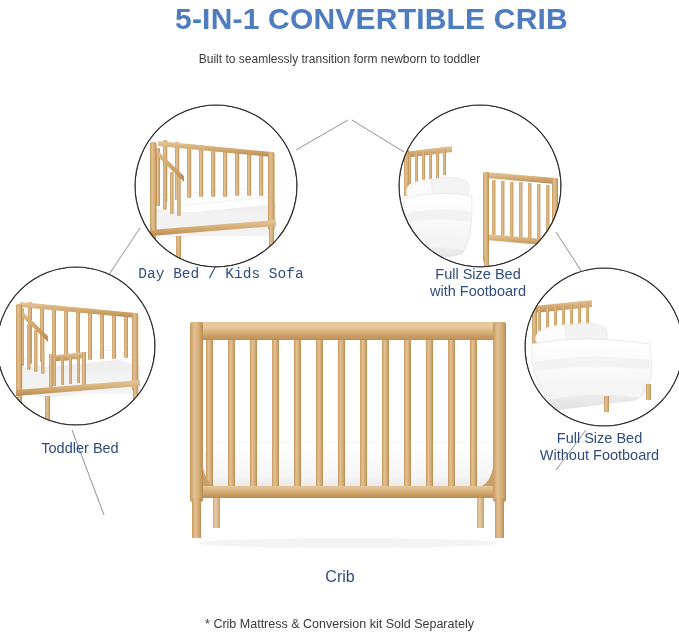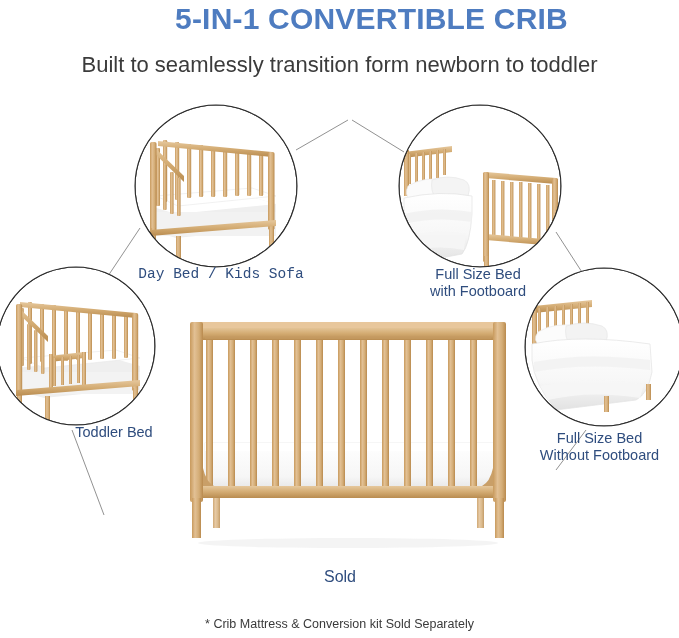--- a/index.html
+++ b/index.html
@@ -35,37 +35,37 @@
     color: #4e7cc0;
     font-family: "Liberation Sans", sans-serif;
     margin-left: 32px;
   }
   .subtitle {
     position: absolute;
     left: 0;
     top: 52px;
     width: 679px;
     text-align: center;
-    font-size: 22px;
+    font-size: 12px;
     font-weight: normal;
     color: #3b3b3b;
   }
 
   
   .label {
     position: absolute;
     color: #2f4d7e;
     font-size: 14.5px;
     line-height: 17px;
     text-align: center;
     white-space: pre-line;
   }
   .label-daybed   { left: 125px; top: 266px; width: 192px; font-family: Liberation Mono, monospace; }
   .label-fullfoot { left: 394px; top: 266px; width: 168px; }
-  .label-toddler  { left: 0px;   top: 424px; width: 160px; padding-left: 34px; }
+  .label-toddler  { left: 0px;   top: 440px; width: 160px; }
   .label-nofoot   { left: 520px; top: 430px; width: 159px; }
   .label-crib     { left: 245px; top: 568px; width: 190px; font-size: 16px; }
 
   .footnote {
     position: absolute;
     left: 0;
     top: 617px;
     width: 679px;
     text-align: center;
     font-size: 12.5px;
@@ -365,17 +365,17 @@
 
   <div class="title">5-IN-1 CONVERTIBLE CRIB</div>
   <div class="subtitle">Built to seamlessly transition form newborn to toddler</div>
 
   <div class="label label-daybed">Day Bed / Kids Sofa</div>
   <div class="label label-fullfoot">Full Size Bed
 with Footboard</div>
   <div class="label label-toddler">Toddler Bed</div>
   <div class="label label-nofoot">Full Size Bed
 Without Footboard</div>
-  <div class="label label-crib">Sold</div>
+  <div class="label label-crib">Crib</div>
 
   <div class="footnote">*  Crib Mattress &amp; Conversion kit Sold Separately</div>
 
 </div>
 
 </body></html>

